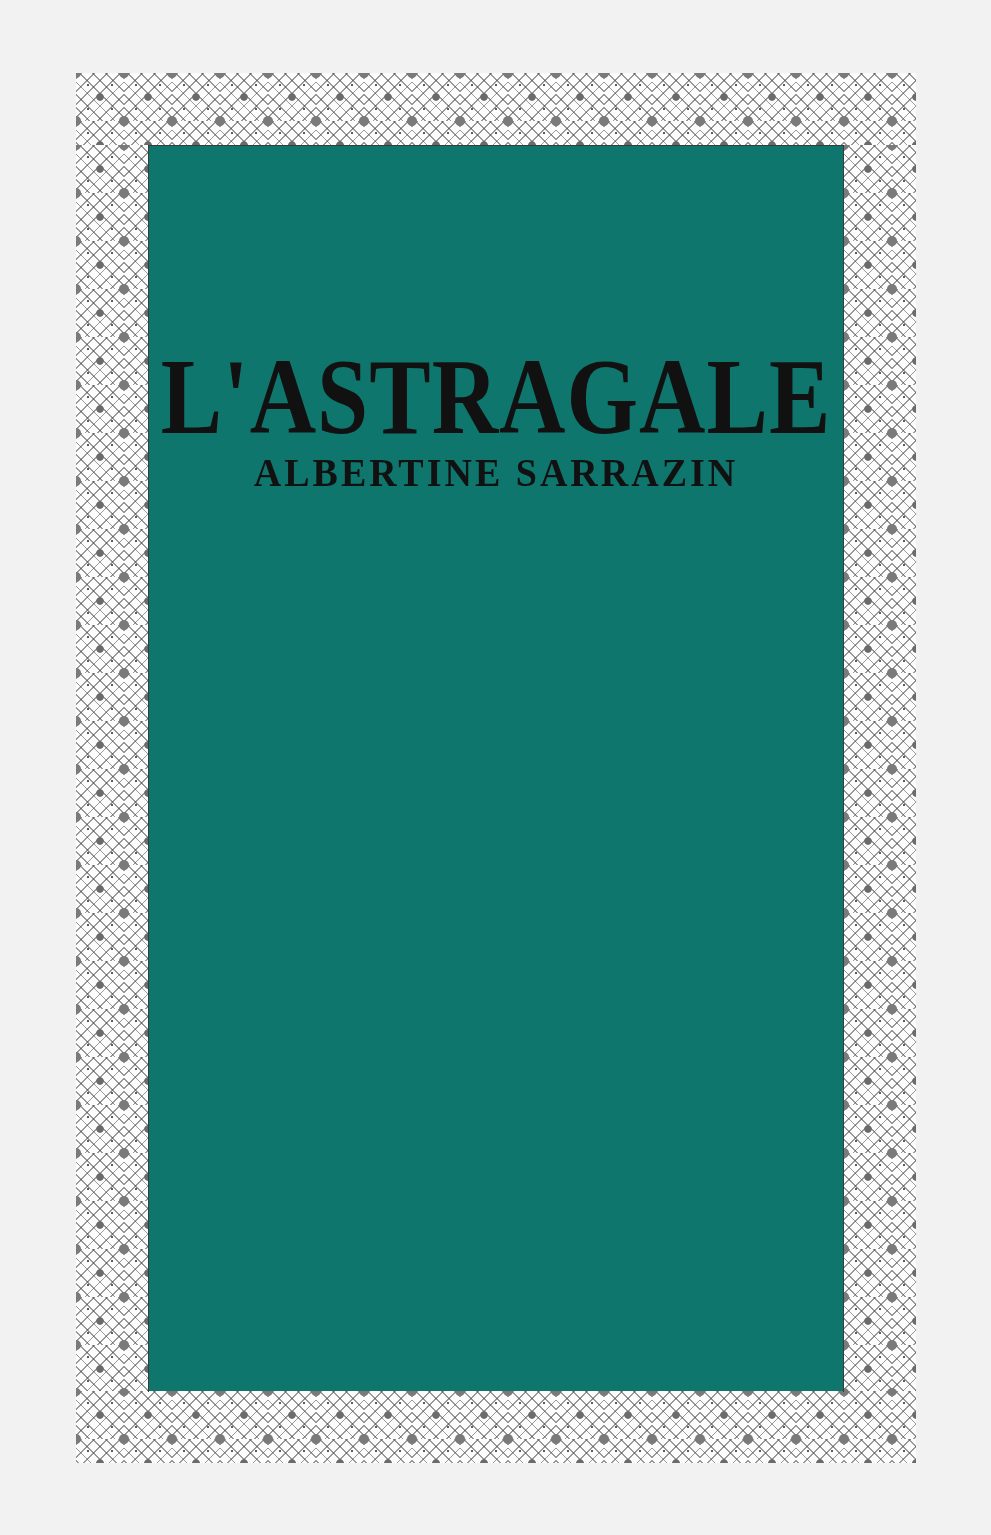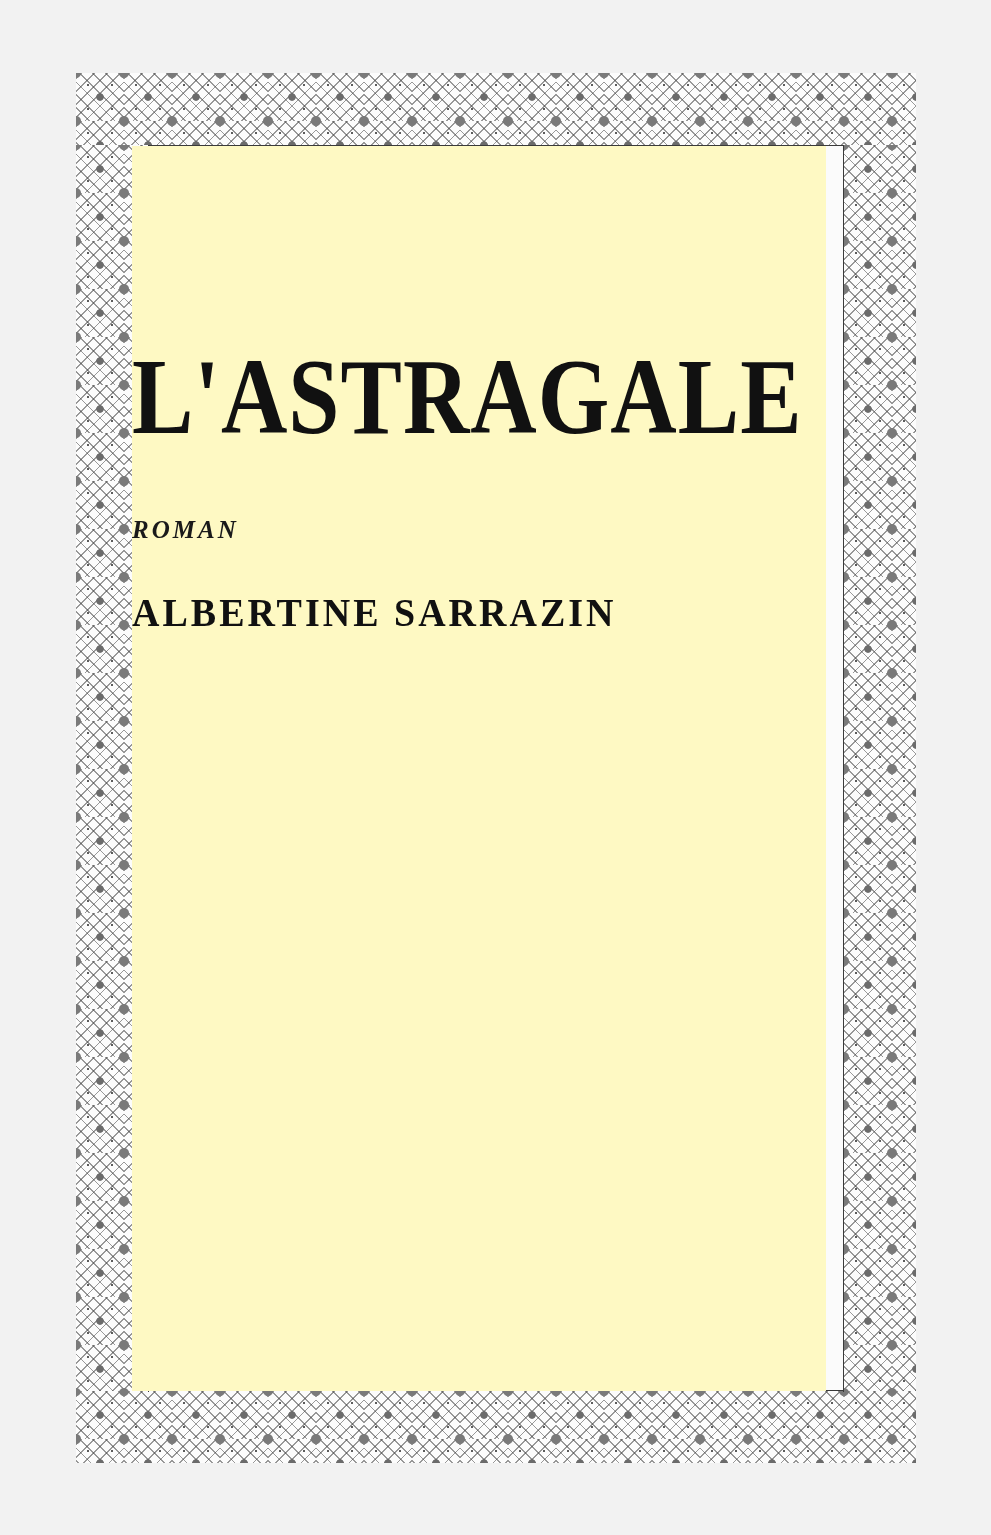--- a/index.html
+++ b/index.html
@@ -68,26 +68,27 @@
     background: #3a3a3a;
   }
   .rule-top    { left: 72px;  top: 72px;    width: 696px; height: 1px; }
   .rule-bottom { left: 72px;  bottom: 72px; width: 696px; height: 1px; }
   .rule-left   { left: 72px;  top: 72px;    width: 1px;   height: 1247px; }
   .rule-right  { right: 72px; top: 72px;    width: 1px;   height: 1247px; }
 
   
   #text-field {
     position: absolute;
-    left: 56px;
+    left: 73px;
     top: 73px;
     width: 694px;
     height: 1245px;
-    background: #fef9c3;
+    background: #0f766e;
     display: block;
+    text-align: center;
   }
 
   .title {
     margin: 0;
     padding-top: 166px;
     font-family: "Liberation Serif", serif;
     font-weight: 700;
     font-size: 92px;
     line-height: 1;
     letter-spacing: 1px;
@@ -159,21 +160,20 @@
 
       <div class="inner-rule rule-top"></div>
       <div class="inner-rule rule-bottom"></div>
       <div class="inner-rule rule-left"></div>
       <div class="inner-rule rule-right"></div>
     </div>
 
     <div id="text-field">
       <h1 class="title">L'ASTRAGALE</h1>
 
-      <p class="genre">ROMAN</p>
 
 
       <p class="author">ALBERTINE SARRAZIN</p>
 
     </div>
 
   </div>
 </div>
 
 </body></html>

